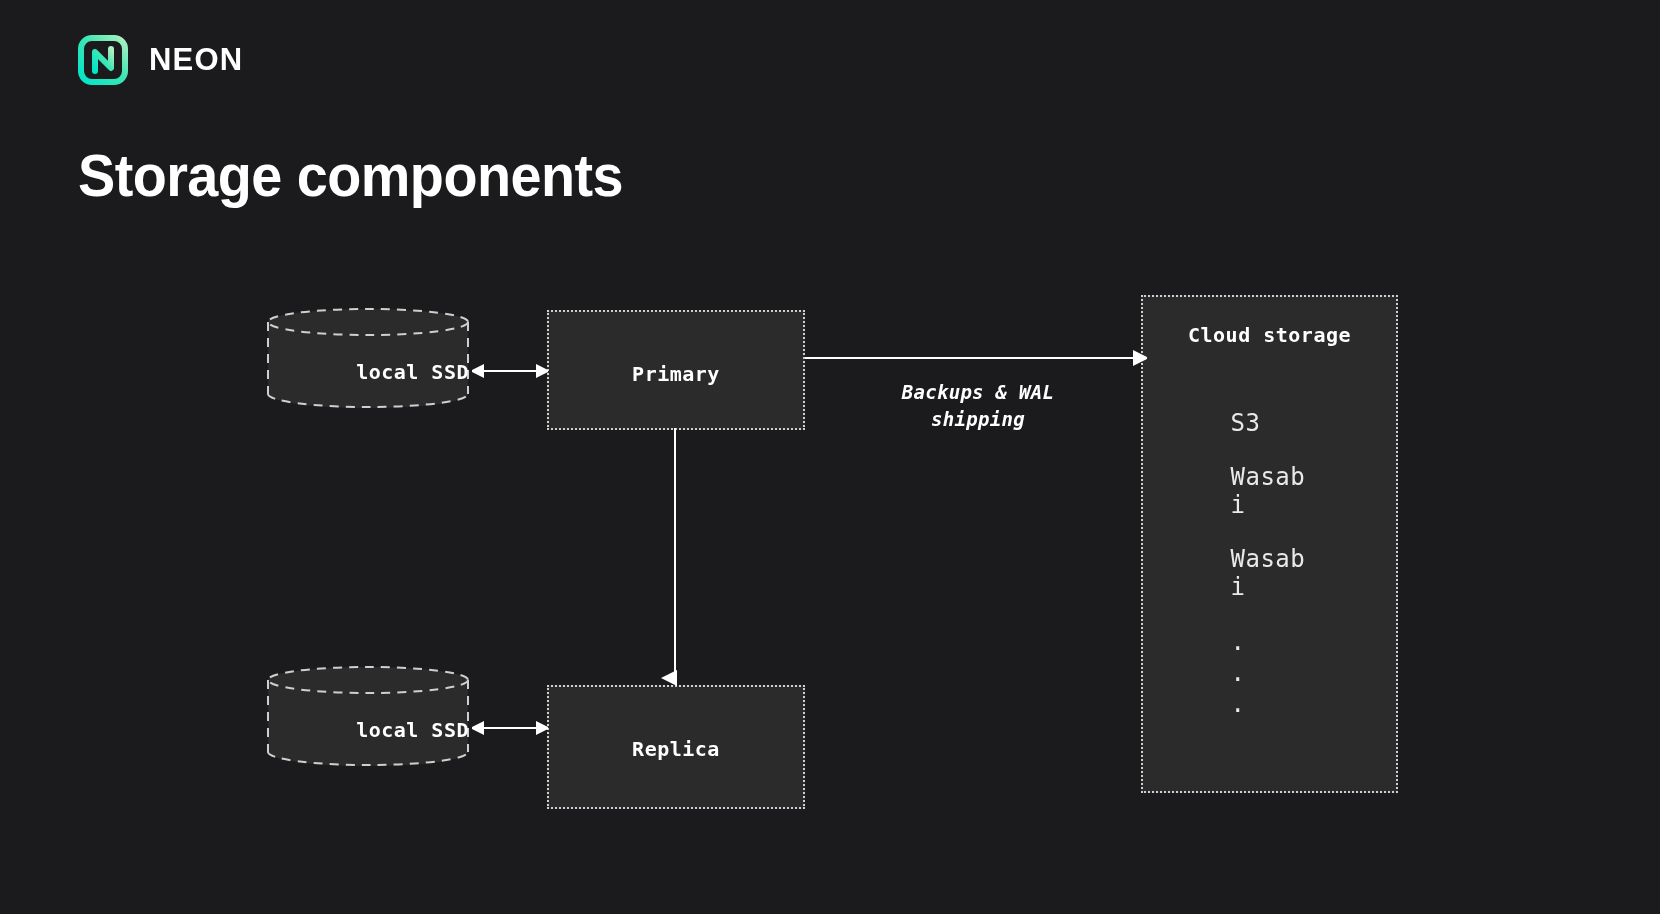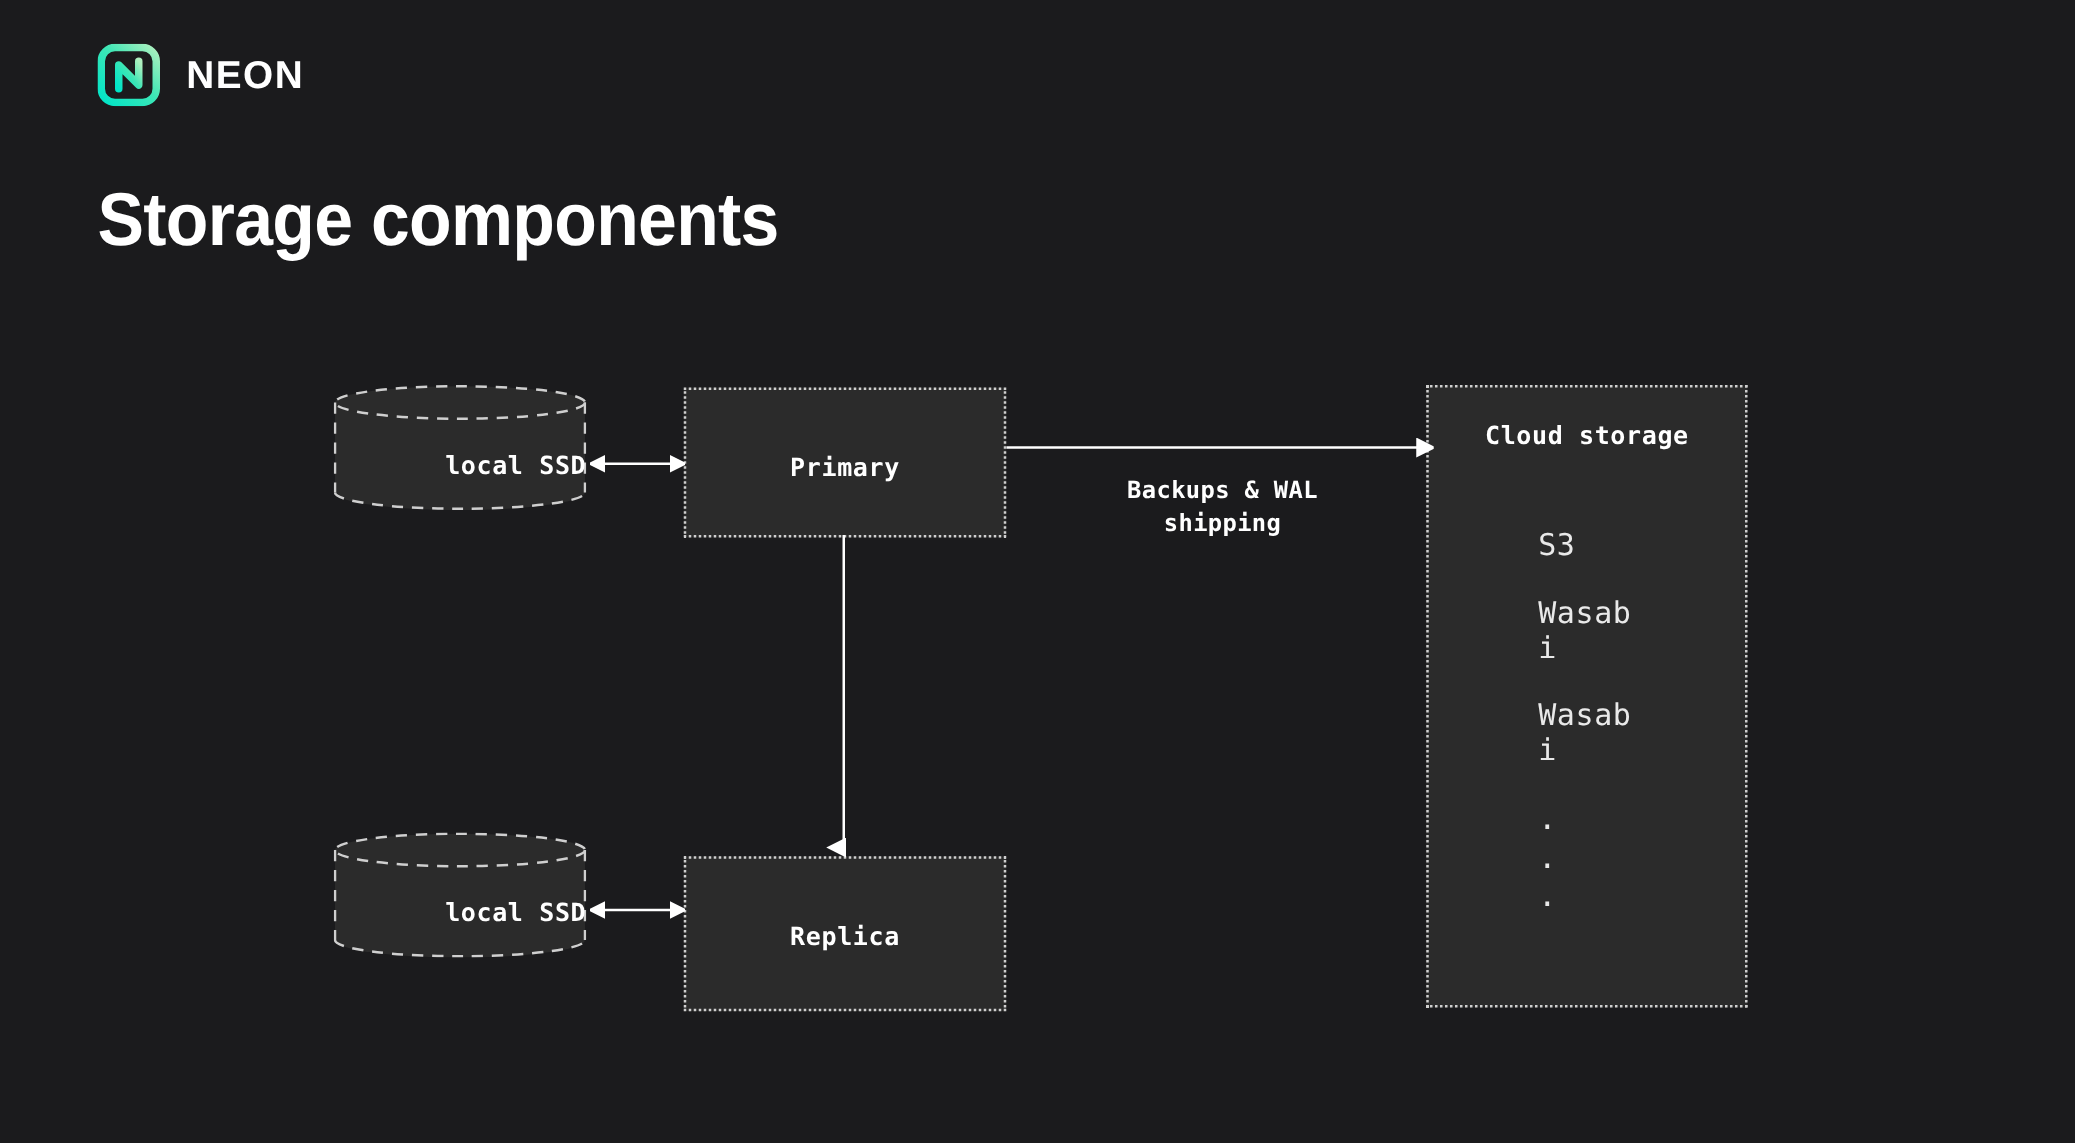--- a/index.html
+++ b/index.html
@@ -77,21 +77,21 @@
     color: #ffffff;
     font-weight: 700;
     font-size: 20px;
     letter-spacing: 0.5px;
   }
 
   #primary-box   { left: 547px; top: 310px; width: 258px; height: 120px; }
   #primary-box .node-label   { top: 50px; }
   #replica-box   { left: 547px; top: 685px; width: 258px; height: 124px; padding-left: 44px; }
   #replica-box .node-label   { top: 50px; }
-  #cloud-box     { left: 1141px; top: 308px; width: 257px; height: 498px; padding-left: 37px; }
+  #cloud-box     { left: 1141px; top: 295px; width: 257px; height: 498px; padding-left: 37px; }
   #cloud-box .node-label     { top: 26px; }
 
   .cloud-list {
     position: absolute;
     left: 50%;
     top: 112px;
     transform: translateX(-50%);
     width: 78px;
   }
   .cloud-list .cloud-item {
@@ -143,20 +143,21 @@
     position: absolute;
     left: 858px;
     top: 379px;
     width: 240px;
     text-align: center;
     color: #ffffff;
     font-weight: 700;
     font-size: 19px;
     line-height: 27px;
     letter-spacing: 0.3px;
+    font-style: italic;
   }
 </style>
 </head>
 <body>
 
 <div class="slide">
 
   <div class="brand">
     <span>
       <svg class="brand-mark" viewBox="0 0 50 50" xmlns="http://www.w3.org/2000/svg">

